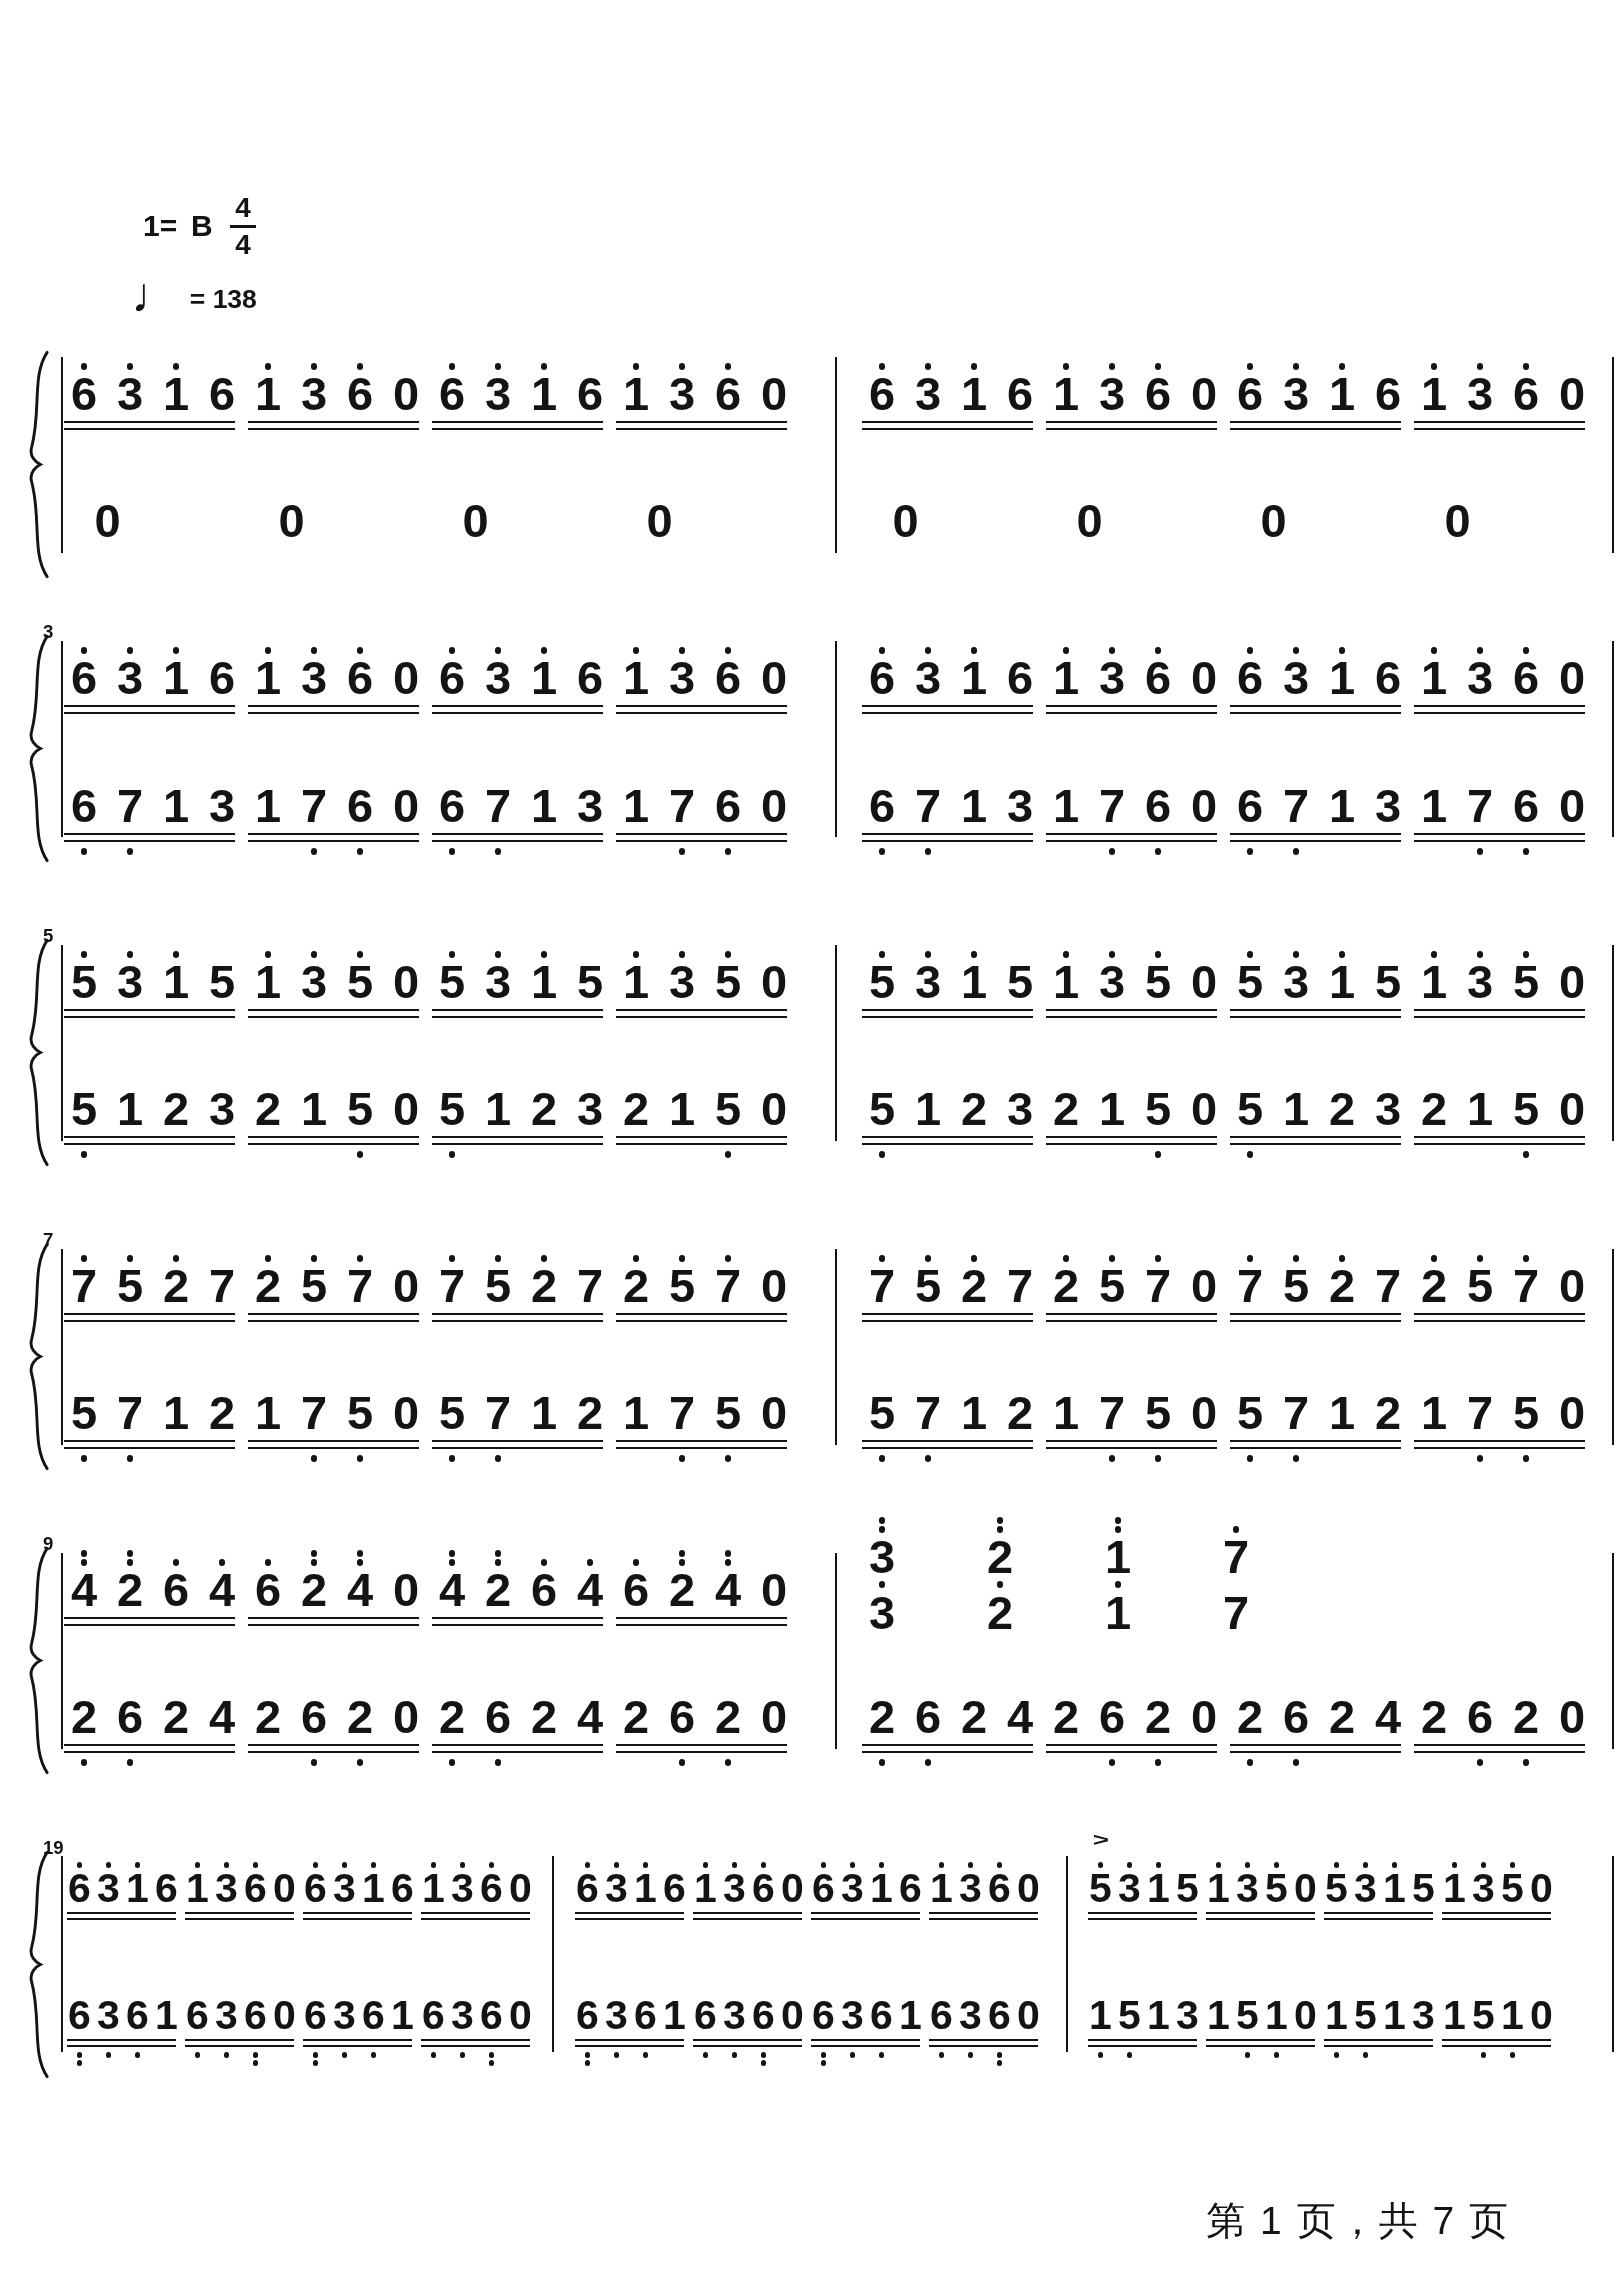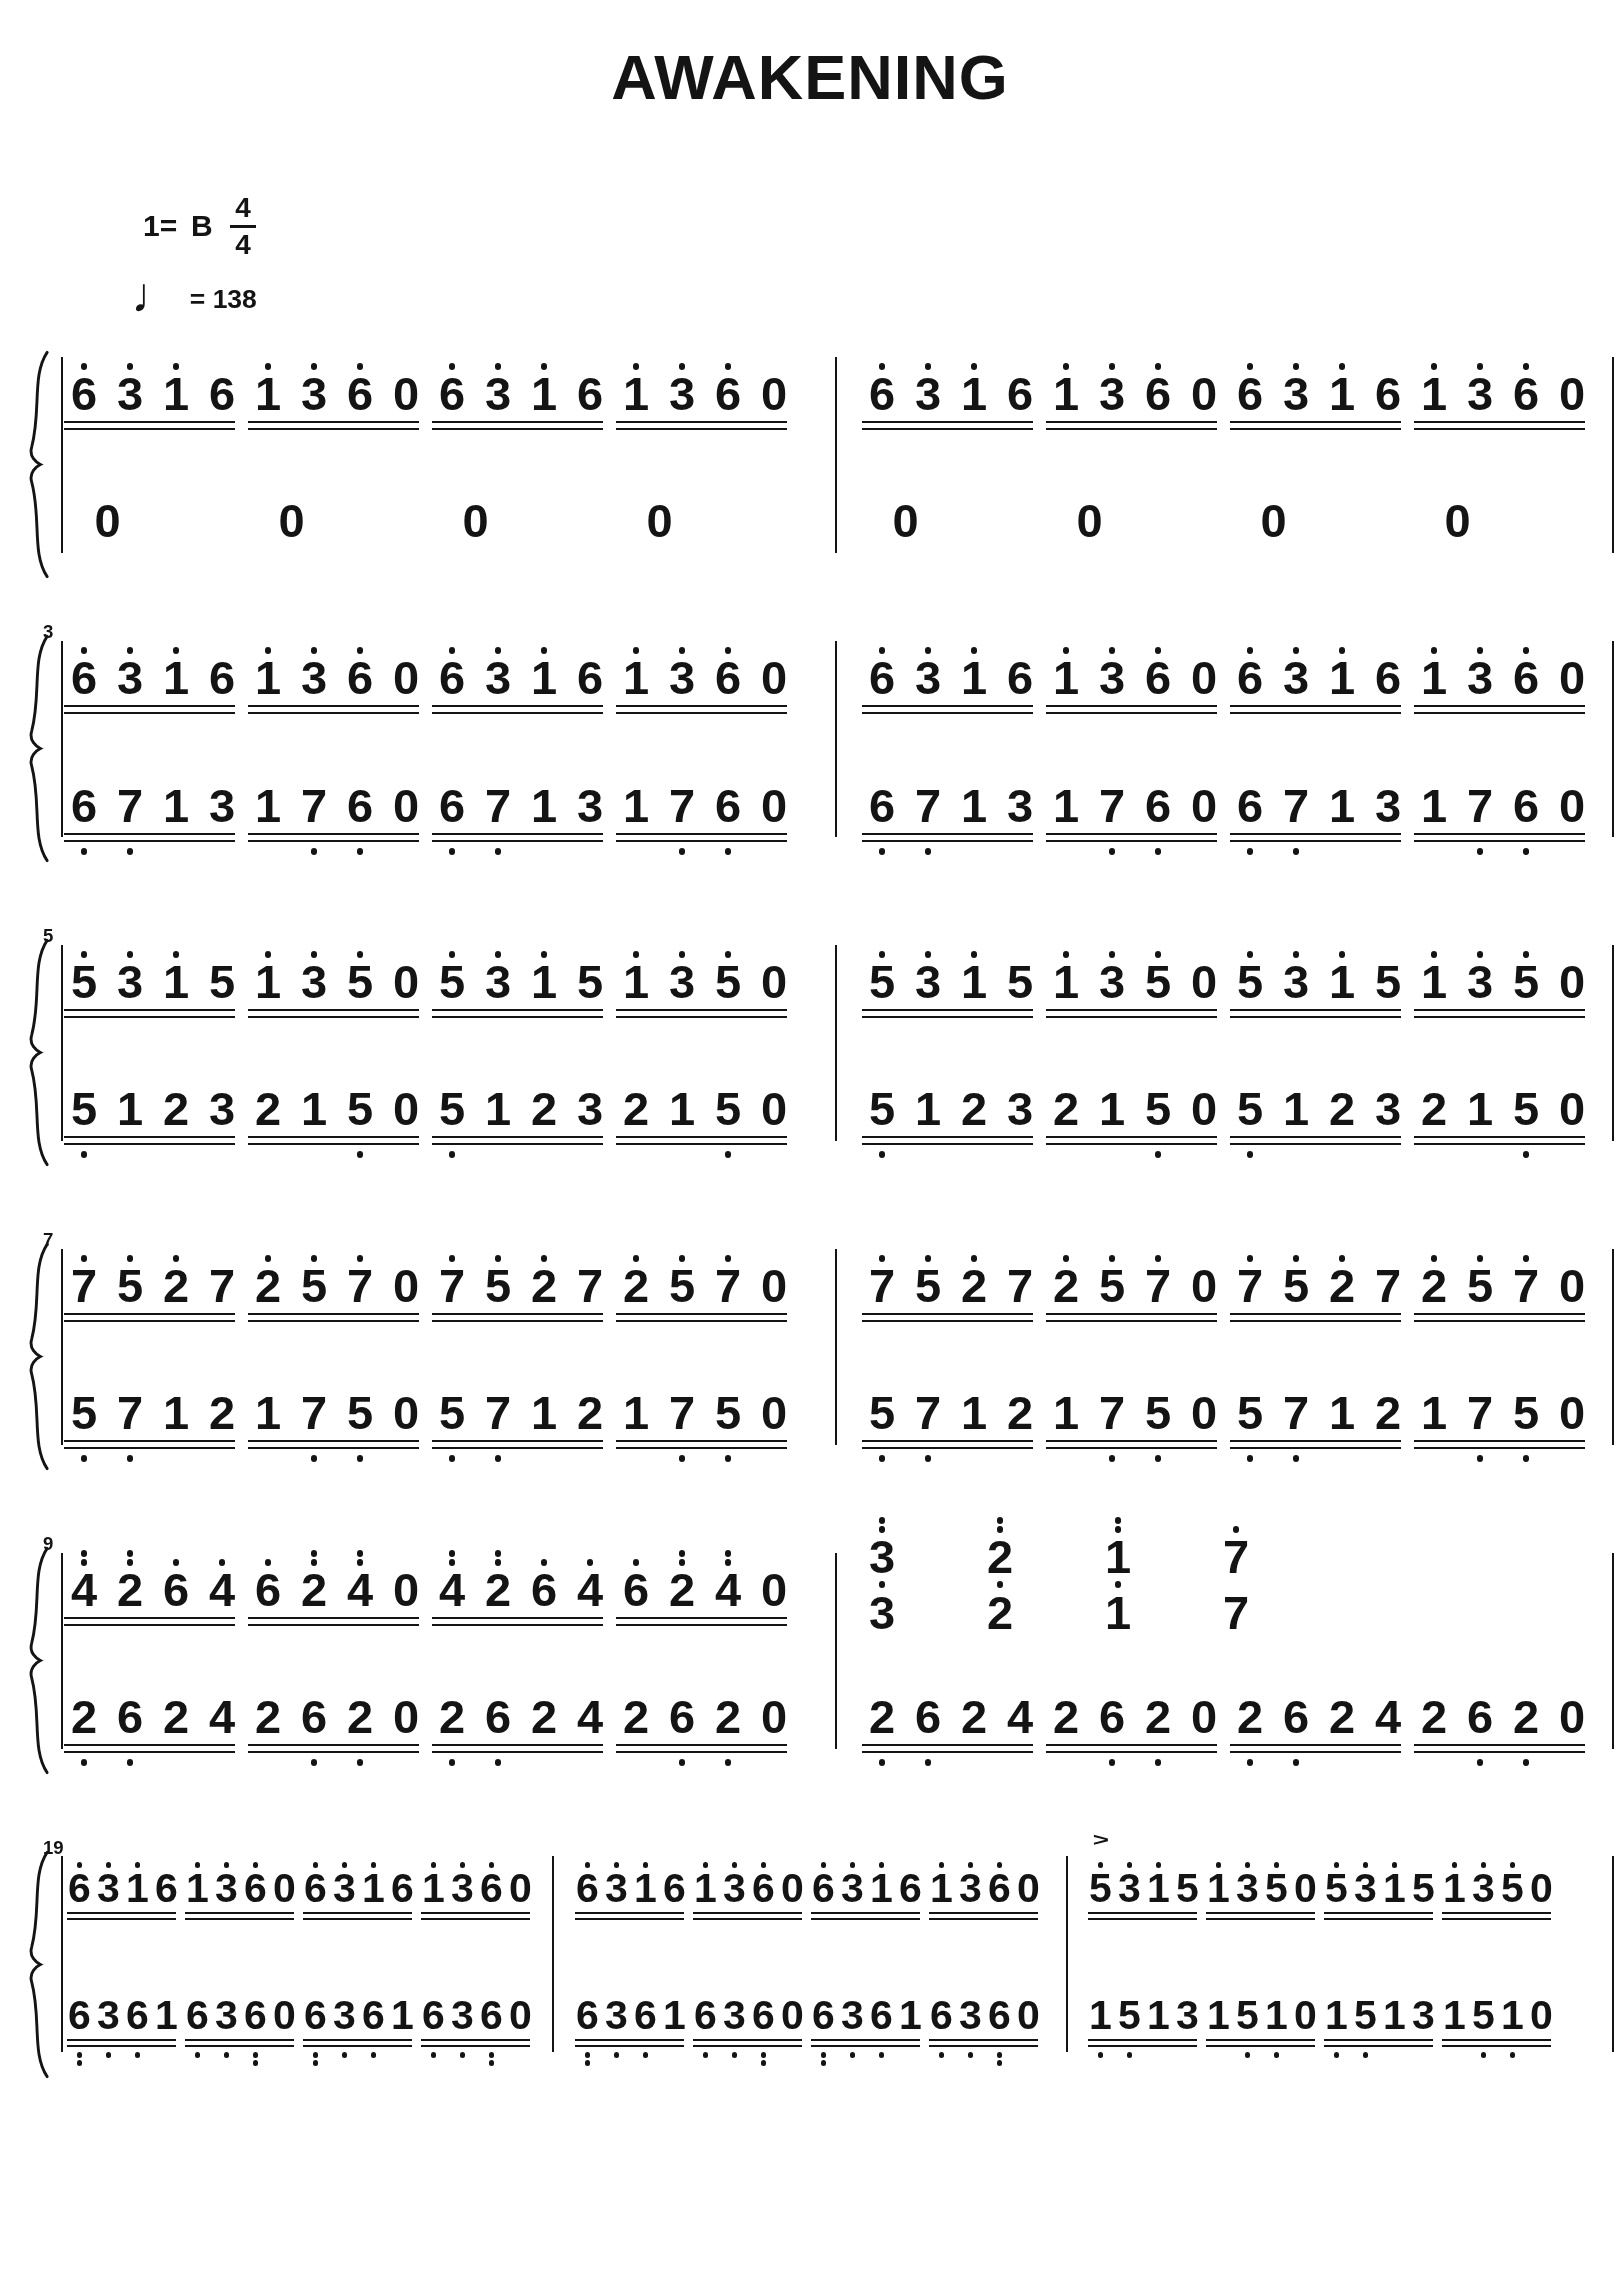--- a/index.html
+++ b/index.html
@@ -52,21 +52,20 @@
 
   .acc{position:absolute;top:-19.6px;left:50%;transform:translateX(-50%) scaleX(1.5);
        font-size:18.6px;font-weight:700;line-height:1;}
 
   .footer{position:absolute;top:2194px;right:110px;font-size:39px;letter-spacing:2px;}
 </style>
 </head>
 <body>
 
 <div class="page">
-  <h1 class="title">AWAKENING</h1>
 
   <div class="keysig">
     <span>1=</span>
     <span class="keyletter">B</span>
     <span class="frac">
       <span>4</span>
       <span class="fbar"></span>
       <span>4</span>
     </span>
   </div>
@@ -2596,14 +2595,15 @@
             </div>
             <div class="note">
               <div class="du"></div>
               <div class="dg">0</div>
             </div>
           </div>
         </div>
       </div>
     </div>
 
+  <div class="footer">第 1 页，共 7 页</div>
 </div>
 
 
 </body></html>

